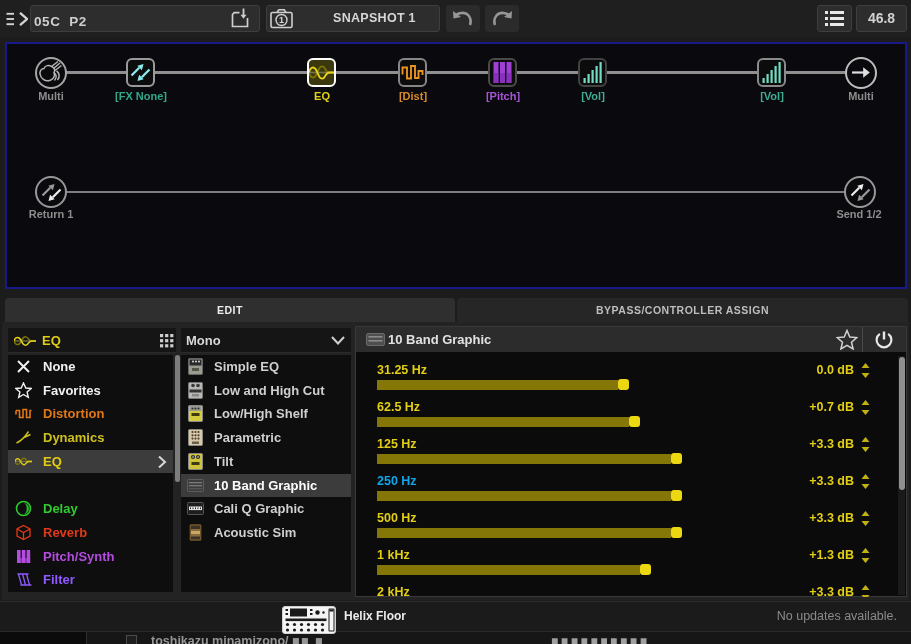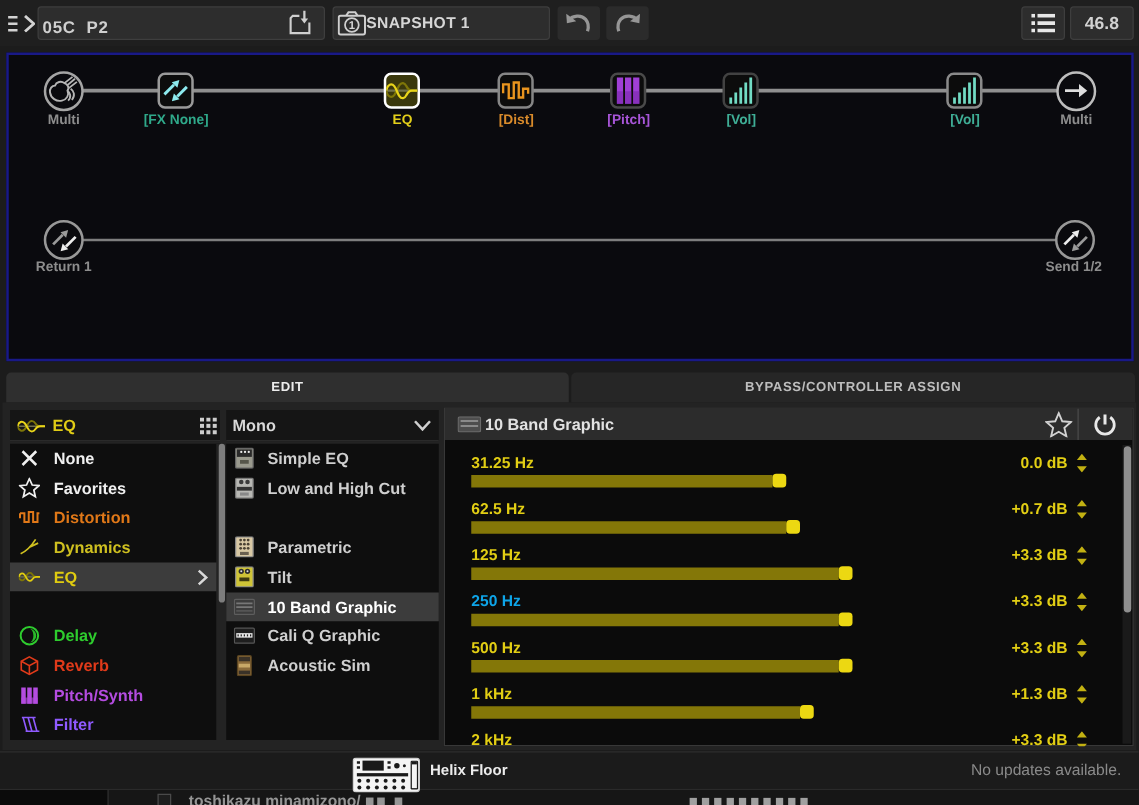--- a/index.html
+++ b/index.html
@@ -31,21 +31,21 @@
   <path d="M9.5,6.8 L12.5,10.8 L15.5,6.8 Z" fill="#cfcfcf"></path>
 </svg>
 
 <div class="abs box" style="left:266px;top:5px;width:174px;height:27px;"></div>
 <svg class="abs" style="left:270px;top:8px;" width="23" height="21" viewBox="0 0 23 21">
   <rect x="1" y="4.5" width="21" height="15" rx="1.5" fill="none" stroke="#cfcfcf" stroke-width="1.6"></rect>
   <path d="M7,4.5 l1.8-2.7 h5.4 l1.8,2.7" fill="none" stroke="#cfcfcf" stroke-width="1.6"></path>
   <circle cx="11.5" cy="12" r="5.5" fill="none" stroke="#cfcfcf" stroke-width="1.4"></circle>
   <text x="11.5" y="15.2" font-size="9" font-weight="bold" fill="#d8d8d8" text-anchor="middle" font-family="Liberation Sans">1</text>
 </svg>
-<div class="abs" style="left:293px;top:5px;height:27px;line-height:27px;color:#d6d6d6;font-size:12.5px;font-weight:bold;letter-spacing:0.3px;">SNAPSHOT 1</div>
+<div class="abs" style="left:293px;top:5px;height:27px;line-height:27px;color:#d6d6d6;font-size:12.5px;font-weight:bold;letter-spacing:0.3px;padding-left:40px;">SNAPSHOT 1</div>
 
 <div class="abs" style="left:446px;top:5px;width:34px;height:27px;background:#2b2b2b;border-radius:3px;"></div>
 <div class="abs" style="left:485px;top:5px;width:34px;height:27px;background:#2b2b2b;border-radius:3px;"></div>
 <svg class="abs" style="left:452px;top:11px;" width="22" height="16" viewBox="0 0 22 16">
   <path d="M3,5 C6,1.5 13,0.5 16.5,4.5 C19,7.5 19,11 18,14" fill="none" stroke="#969696" stroke-width="2.6"></path>
   <path d="M1,0 L1.5,7.5 L9,6" fill="#969696"></path>
 </svg>
 <svg class="abs" style="left:491px;top:11px;" width="22" height="16" viewBox="0 0 22 16">
   <path d="M19,5 C16,1.5 9,0.5 5.5,4.5 C3,7.5 3,11 4,14" fill="none" stroke="#969696" stroke-width="2.6"></path>
   <path d="M21,0 L20.5,7.5 L13,6" fill="#969696"></path>
@@ -298,20 +298,31 @@
     </div>
     <div style="position:absolute;left:0;top:23.7px;width:170px;height:23.7px;">
       <svg style="position:absolute;left:6px;top:3px;" width="17" height="17" viewBox="0 0 17 17">
         <rect x="1.5" y="0.5" width="14" height="16" rx="1" fill="#b8b8b4" stroke="#777"></rect>
         <circle cx="6" cy="3.5" r="1.8" fill="#3a3a3a"></circle>
         <circle cx="11" cy="3.5" r="1.8" fill="#3a3a3a"></circle>
         <rect x="2.5" y="7.5" width="12" height="3" fill="#333"></rect>
         <rect x="5" y="12" width="7" height="2.5" fill="#888"></rect>
       </svg>
       <div style="position:absolute;left:33px;top:0;height:23.7px;line-height:23.7px;color:#cfcfcf;font-size:13px;font-weight:bold;">Low and High Cut</div>
+    </div>
+    <div style="position:absolute;left:0;top:47.4px;width:170px;height:23.7px;">
+      <svg style="position:absolute;left:6px;top:3px;" width="17" height="17" viewBox="0 0 17 17">
+        <rect x="1.5" y="0.5" width="14" height="16" rx="1" fill="#d6ca3e" stroke="#888"></rect>
+        <rect x="2.5" y="1" width="12" height="5" fill="#9a9a90"></rect>
+        <circle cx="5.5" cy="3.5" r="1.1" fill="#333"></circle>
+        <circle cx="8.5" cy="3.5" r="1.1" fill="#333"></circle>
+        <circle cx="11.5" cy="3.5" r="1.1" fill="#333"></circle>
+        <rect x="4.5" y="8" width="8" height="3" fill="#3f3b10"></rect>
+      </svg>
+      <div style="position:absolute;left:33px;top:0;height:23.7px;line-height:23.7px;color:#cfcfcf;font-size:13px;font-weight:bold;">Low/High Shelf</div>
     </div>
     <div style="position:absolute;left:0;top:71.1px;width:170px;height:23.7px;">
       <svg style="position:absolute;left:6px;top:3px;" width="17" height="17" viewBox="0 0 17 17">
         <rect x="1.5" y="0.5" width="14" height="16" rx="1" fill="#d8c8a4" stroke="#888"></rect>
         <g fill="#4a4234">
           <circle cx="5.5" cy="3" r="1.1"></circle>
           <circle cx="8.5" cy="3" r="1.1"></circle>
           <circle cx="11.5" cy="3" r="1.1"></circle>
           <circle cx="5.5" cy="6.3" r="1.1"></circle>
           <circle cx="8.5" cy="6.3" r="1.1"></circle>

